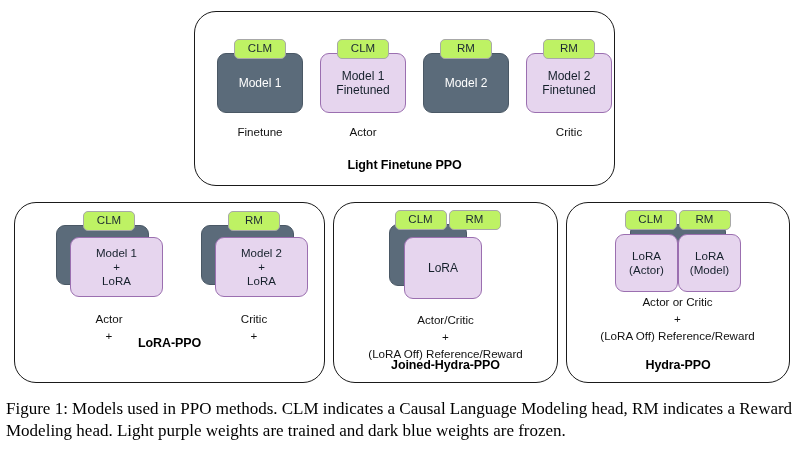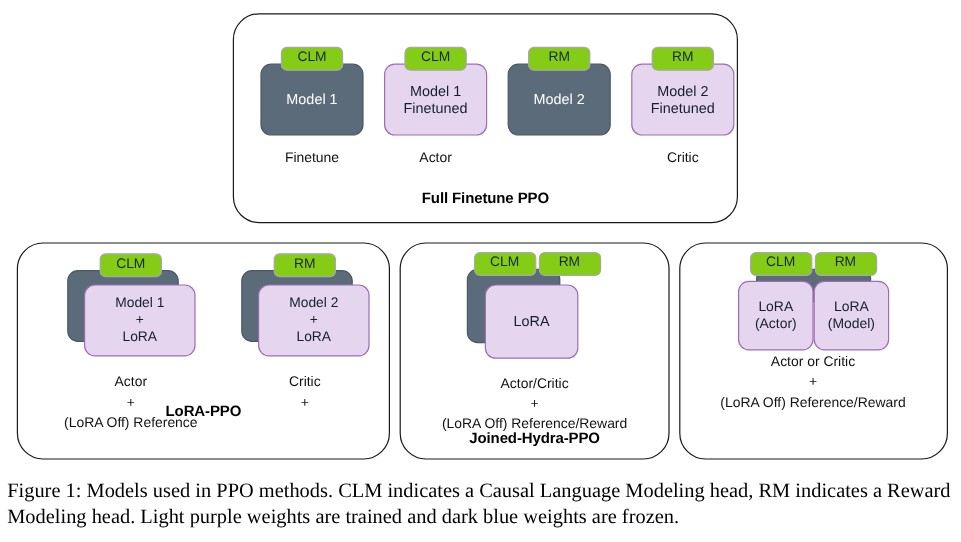--- a/index.html
+++ b/index.html
@@ -54,21 +54,21 @@
 
   
   .col {
     position: absolute;
     text-align: center;
   }
   .head-tag {
     display: inline-block;
     min-width: 34px;
     padding: 2px 8px 3px 8px;
-    background: #84cc16;
+    background: #bef264;
     border: 1.2px solid #a8a8a8;
     border-radius: 5px;
     font-size: 11.5px;
     color: #1c2833;
     line-height: 1.15;
     position: relative;
     z-index: 3;
     text-align: center;
   }
   .head-row {
@@ -183,42 +183,41 @@
     </div>
     <div class="mbox purple" style="width:86px; height:60px; margin:-6px auto 0 auto; position:relative; z-index:2;">
       <div>
         <div>Model 2</div>
         <div>Finetuned</div>
       </div>
     </div>
     <div class="caption-under" style="margin-top:11px;">Critic</div>
   </div>
 
-  <div class="panel-title" id="title-full" style="left:194px; width:421px;">Full Finetune PPO</div>
+  <div class="panel-title" id="title-full" style="left:194px; width:421px;">Light Finetune PPO</div>
 
   <div class="panel" id="panel-lora"></div>
 
   <div class="col" style="left:33px; top:210px; width:146px;">
     <div style="text-align:center; margin-left:6px;">
       <span class="head-tag">CLM</span>
     </div>
     <div class="stack" style="width:146px; height:74px; margin:-6px auto 0 auto;">
       <div class="mbox dark back" style="left:23px; top:0px; width:93px; height:60px;"></div>
       <div class="mbox purple front" style="left:37px; top:12px; width:93px; height:60px;">
         <div style="font-size:11.5px;">
           <div>Model 1</div>
           <div>+</div>
           <div>LoRA</div>
         </div>
       </div>
     </div>
     <div class="caption-under" style="margin-top:12px; margin-left:6px;">
       <div>Actor</div>
       <div>+</div>
-      <div>(LoRA Off) Reference</div>
     </div>
   </div>
 
   <div class="col" style="left:178px; top:210px; width:146px;">
     <div style="text-align:center; margin-left:6px;">
       <span class="head-tag">RM</span>
     </div>
     <div class="stack" style="width:146px; height:74px; margin:-6px auto 0 auto;">
       <div class="mbox dark back" style="left:23px; top:0px; width:93px; height:60px;"></div>
       <div class="mbox purple front" style="left:37px; top:12px; width:93px; height:60px;">
@@ -281,16 +280,17 @@
         </div>
       </div>
     </div>
     <div class="caption-under" style="">
       <div>Actor or Critic</div>
       <div>+</div>
       <div>(LoRA Off) Reference/Reward</div>
     </div>
   </div>
 
+  <div class="panel-title" id="title-hydra" style="left:566px; width:224px;">Hydra-PPO</div>
 
 </div>
 
 <div id="caption">Figure 1: Models used in PPO methods.  CLM indicates a Causal Language Modeling head, RM indicates a Reward Modeling head. Light purple weights are trained and dark blue weights are frozen.</div>
 
 </body></html>

